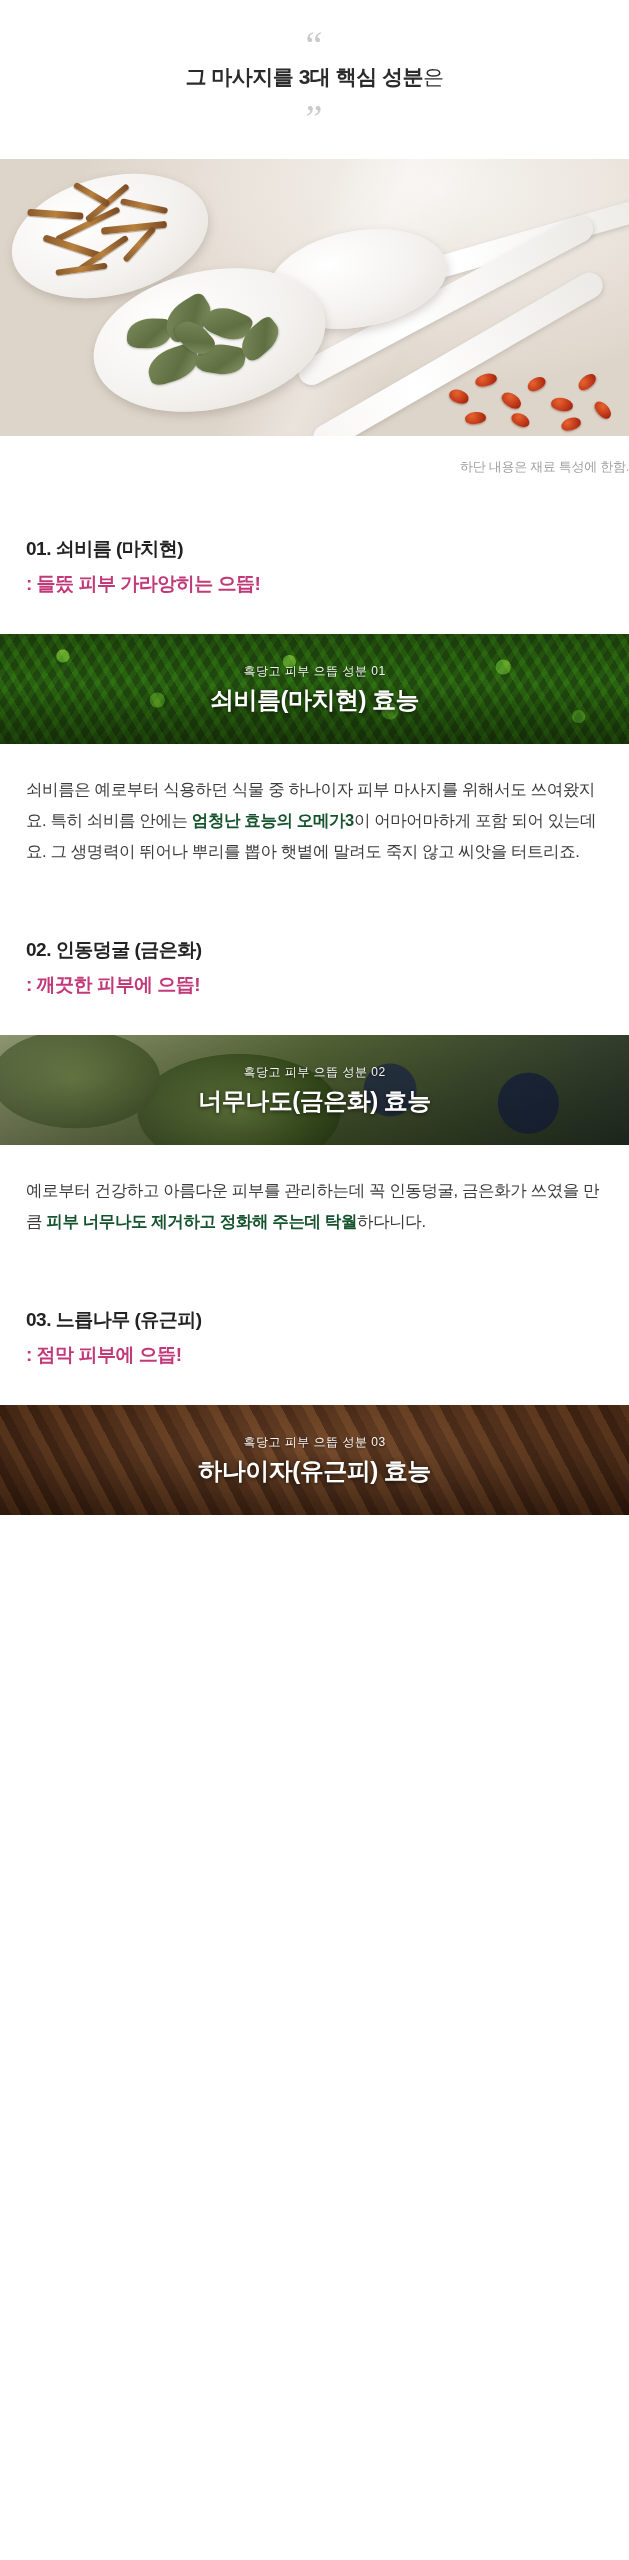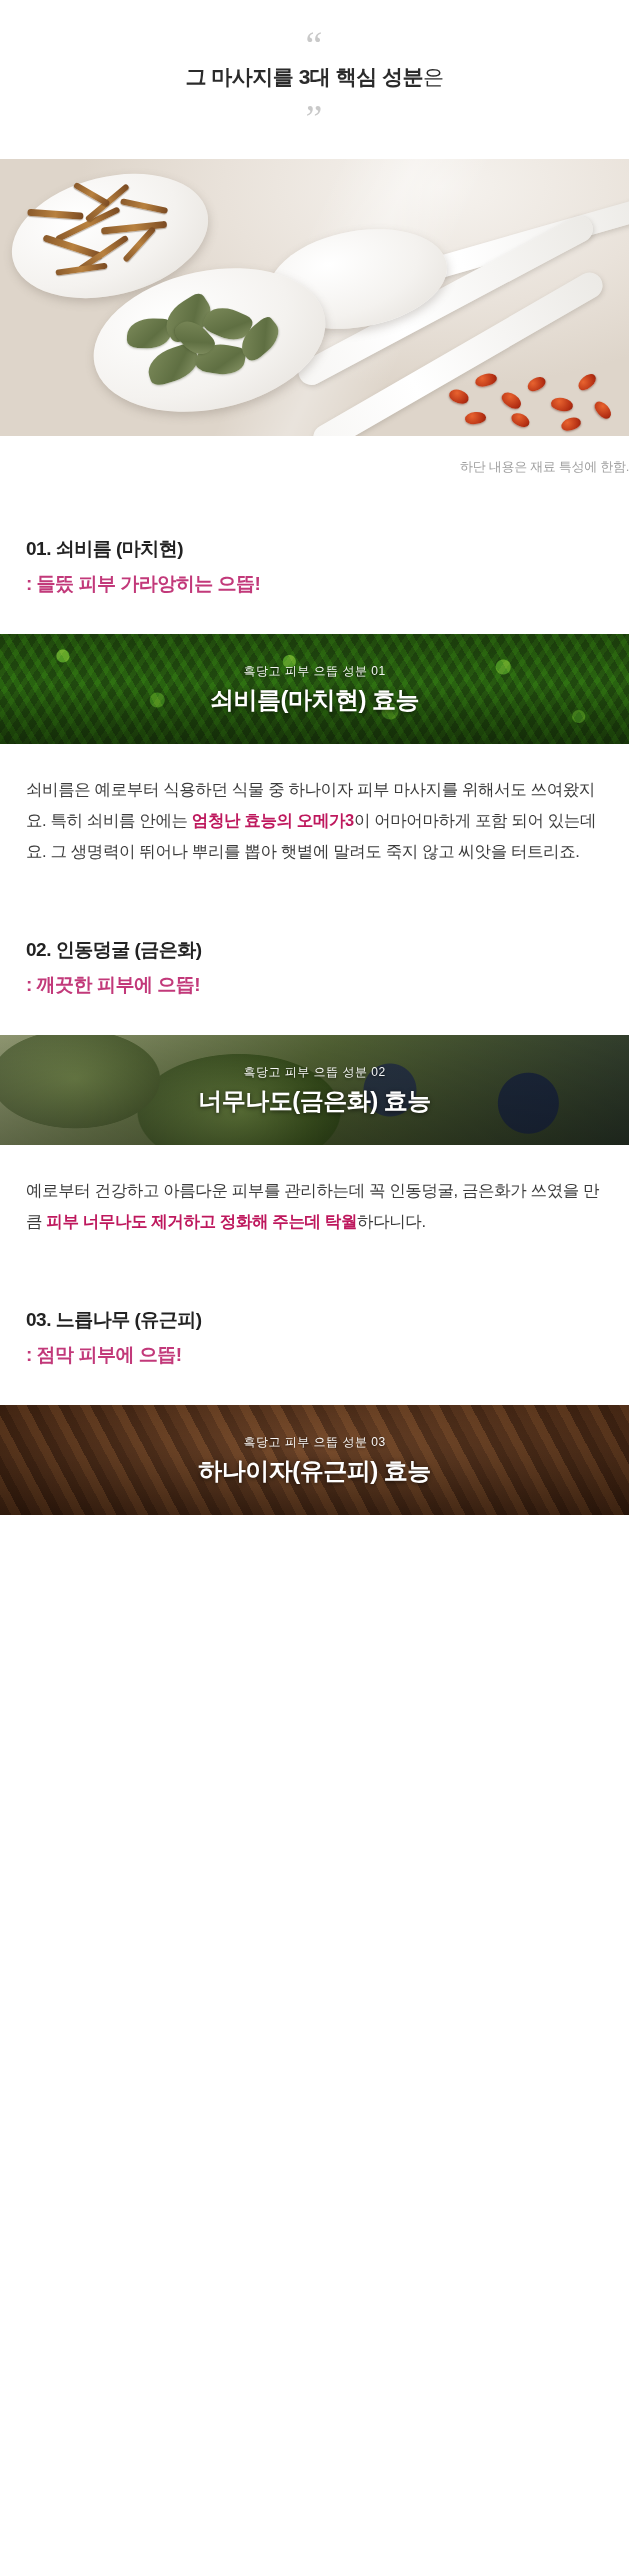--- a/index.html
+++ b/index.html
@@ -223,21 +223,21 @@
   }
 
   
   .body-copy {
     padding: 30px 26px 10px;
     font-size: 16.5px;
     line-height: 31px;
     color: #3b3b3b;
     letter-spacing: -0.4px;
   }
-  .body-copy b { font-weight: bold; color: #be185d; }
+  .body-copy b { font-weight: bold; color: #14532d; }
   .spacer-60 { height: 44px; }
 </style>
 </head>
 <body>
 
 <div class="page">
 
   <div class="quote-block">
     <div class="quote-mark">“</div>
     <div class="quote-line">

